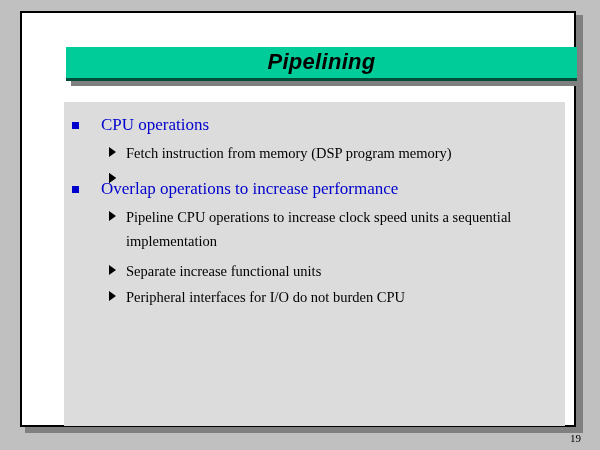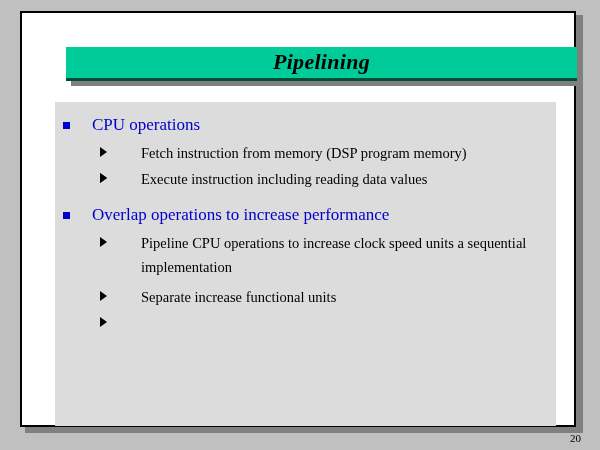--- a/index.html
+++ b/index.html
@@ -50,35 +50,35 @@
     width: 511px;
     height: 34px;
     background: #00cc99;
     border-bottom: 3px solid #004d3a;
     box-sizing: border-box;
     display: flex;
     align-items: center;
     justify-content: center;
   }
   #title-text {
-    font-family: Liberation Serif, serif;
+    font-family: Liberation Sans, sans-serif;
     font-style: italic;
     font-weight: bold;
     font-size: 22px;
     color: #000000;
     letter-spacing: 0.3px;
     line-height: 1;
     position: relative;
     top: -1px;
   }
 
   
   #content-panel {
     position: absolute;
-    left: 33px;
+    left: 42px;
     top: 89px;
     width: 501px;
     height: 324px;
     background: #dcdcdc;
     box-sizing: border-box;
     padding: 10px 0 0 0;
   }
 
   .bullet-list {
     margin: 0;
@@ -101,21 +101,21 @@
     top: 10px;
     width: 7px;
     height: 7px;
     background: #0000cc;
     display: block;
   }
 
   
   .l2 {
     position: relative;
-    padding-left: 86px;
+    padding-left: 62px;
     margin: 0 0 2px 0;
     font-size: 14.5px;
     color: #000000;
     line-height: 24px;
     max-width: 460px;
   }
   .l2 .tri-bullet {
     position: absolute;
     left: 45px;
     top: 6px;
@@ -166,21 +166,20 @@
         <span class="tri-bullet"></span>
         <span>Fetch instruction from memory (DSP program memory)</span>
       </li>
 
       <li class="l2">
         <span class="tri-bullet"></span>
       </li>
 
       <li class="l2">
         <span class="tri-bullet"></span>
-        <span>Execute instruction including reading data values</span>
       </li>
 
       <li class="group-gap"></li>
 
       <li class="l1">
         <span class="sq-bullet"></span>
         <span>Overlap operations to increase performance</span>
       </li>
 
       <li class="l2">
@@ -190,20 +189,21 @@
 
       <li class="group-gap-small"></li>
 
       <li class="l2">
         <span class="tri-bullet"></span>
         <span>Separate increase functional units</span>
       </li>
 
       <li class="l2">
         <span class="tri-bullet"></span>
+        <span>Peripheral interfaces for I/O do not burden CPU</span>
       </li>
 
     </ul>
   </div>
 
-  <div id="page-number">20</div>
+  <div id="page-number">19</div>
 
 </div>
 
 </body></html>

